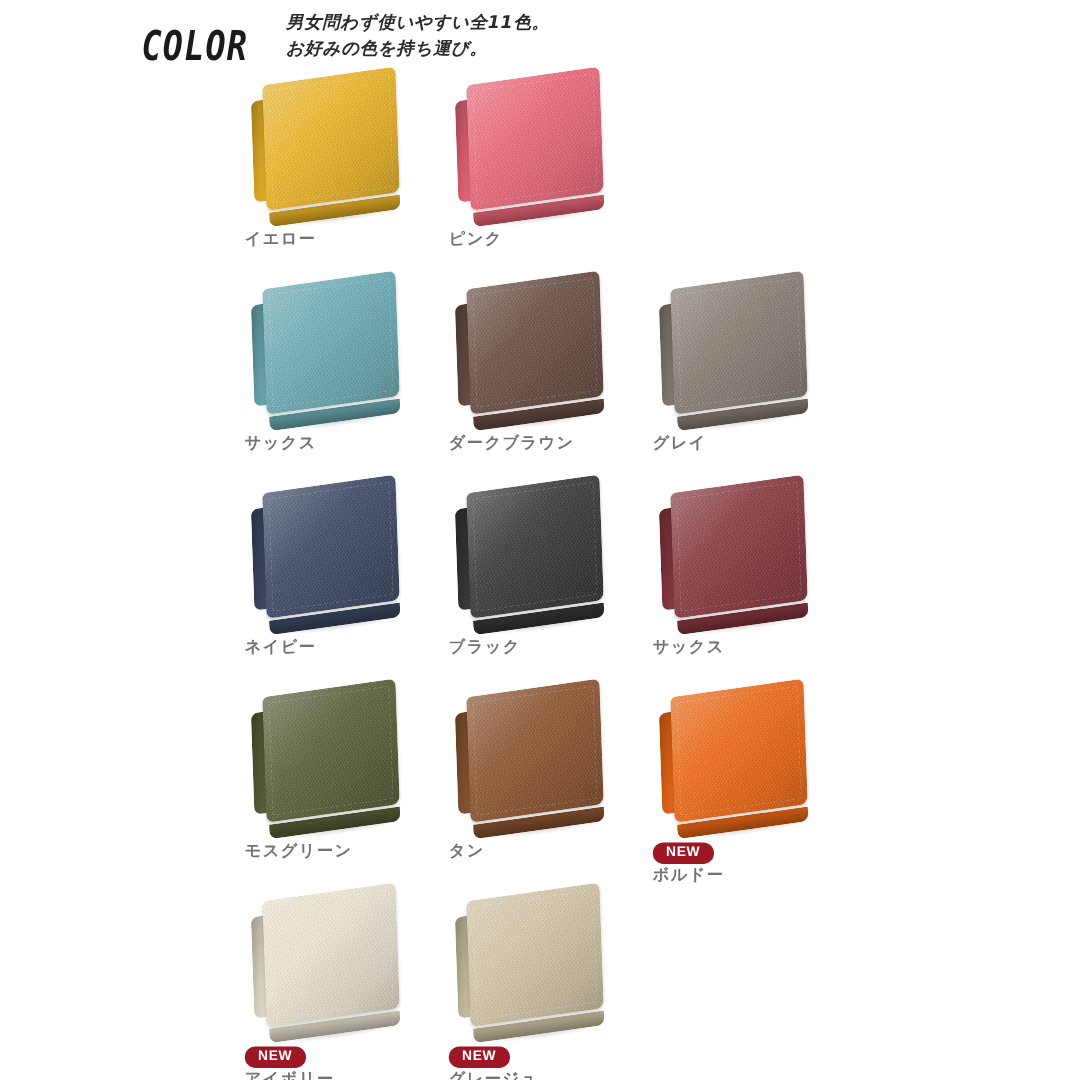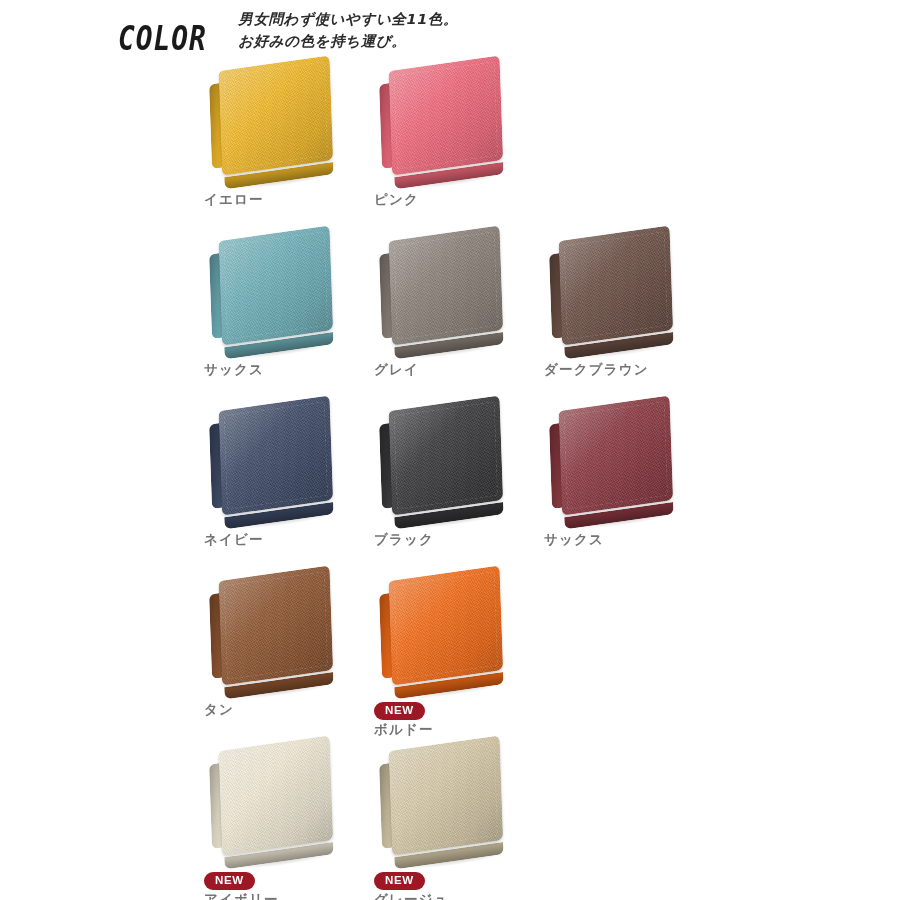--- a/index.html
+++ b/index.html
@@ -226,44 +226,44 @@
         </div>
         <div class="cell-caption">
           <div class="badge-slot empty"></div>
           <div class="color-label">サックス</div>
         </div>
       </div>
       <div class="color-cell">
         <div class="wallet-stage">
           <div class="wallet">
             <div class="wallet-shadow"></div>
+            <div class="wallet-edge" style="background-color: rgb(107, 79, 68);"></div>
+            <div class="wallet-spine" style="background-color: rgb(107, 79, 68);"></div>
+            <div class="wallet-front" style="background-color: rgb(107, 79, 68);"></div>
+          </div>
+        </div>
+        <div class="cell-caption">
+          <div class="badge-slot empty"></div>
+          <div class="color-label">ダークブラウン</div>
+        </div>
+      </div>
+      <div class="color-cell">
+        <div class="wallet-stage">
+          <div class="wallet">
+            <div class="wallet-shadow"></div>
             <div class="wallet-edge" style="background-color: rgb(138, 128, 119);"></div>
             <div class="wallet-spine" style="background-color: rgb(138, 128, 119);"></div>
             <div class="wallet-front" style="background-color: rgb(138, 128, 119);"></div>
           </div>
         </div>
         <div class="cell-caption">
           <div class="badge-slot empty"></div>
           <div class="color-label">グレイ</div>
         </div>
       </div>
-      <div class="color-cell">
-        <div class="wallet-stage">
-          <div class="wallet">
-            <div class="wallet-shadow"></div>
-            <div class="wallet-edge" style="background-color: rgb(107, 79, 68);"></div>
-            <div class="wallet-spine" style="background-color: rgb(107, 79, 68);"></div>
-            <div class="wallet-front" style="background-color: rgb(107, 79, 68);"></div>
-          </div>
-        </div>
-        <div class="cell-caption">
-          <div class="badge-slot empty"></div>
-          <div class="color-label">ダークブラウン</div>
-        </div>
-      </div>
     </div>
     <div class="color-row">
       <div class="color-cell">
         <div class="wallet-stage">
           <div class="wallet">
             <div class="wallet-shadow"></div>
             <div class="wallet-edge" style="background-color: rgb(61, 74, 102);"></div>
             <div class="wallet-spine" style="background-color: rgb(61, 74, 102);"></div>
             <div class="wallet-front" style="background-color: rgb(61, 74, 102);"></div>
           </div>
@@ -300,20 +300,34 @@
           <div class="badge-slot empty"></div>
           <div class="color-label">サックス</div>
         </div>
       </div>
     </div>
     <div class="color-row">
       <div class="color-cell">
         <div class="wallet-stage">
           <div class="wallet">
             <div class="wallet-shadow"></div>
+            <div class="wallet-edge" style="background-color: rgb(90, 97, 56);"></div>
+            <div class="wallet-spine" style="background-color: rgb(90, 97, 56);"></div>
+            <div class="wallet-front" style="background-color: rgb(90, 97, 56);"></div>
+          </div>
+        </div>
+        <div class="cell-caption">
+          <div class="badge-slot empty"></div>
+          <div class="color-label">モスグリーン</div>
+        </div>
+      </div>
+      <div class="color-cell">
+        <div class="wallet-stage">
+          <div class="wallet">
+            <div class="wallet-shadow"></div>
             <div class="wallet-edge" style="background-color: rgb(142, 85, 48);"></div>
             <div class="wallet-spine" style="background-color: rgb(142, 85, 48);"></div>
             <div class="wallet-front" style="background-color: rgb(142, 85, 48);"></div>
           </div>
         </div>
         <div class="cell-caption">
           <div class="badge-slot empty"></div>
           <div class="color-label">タン</div>
         </div>
       </div>

